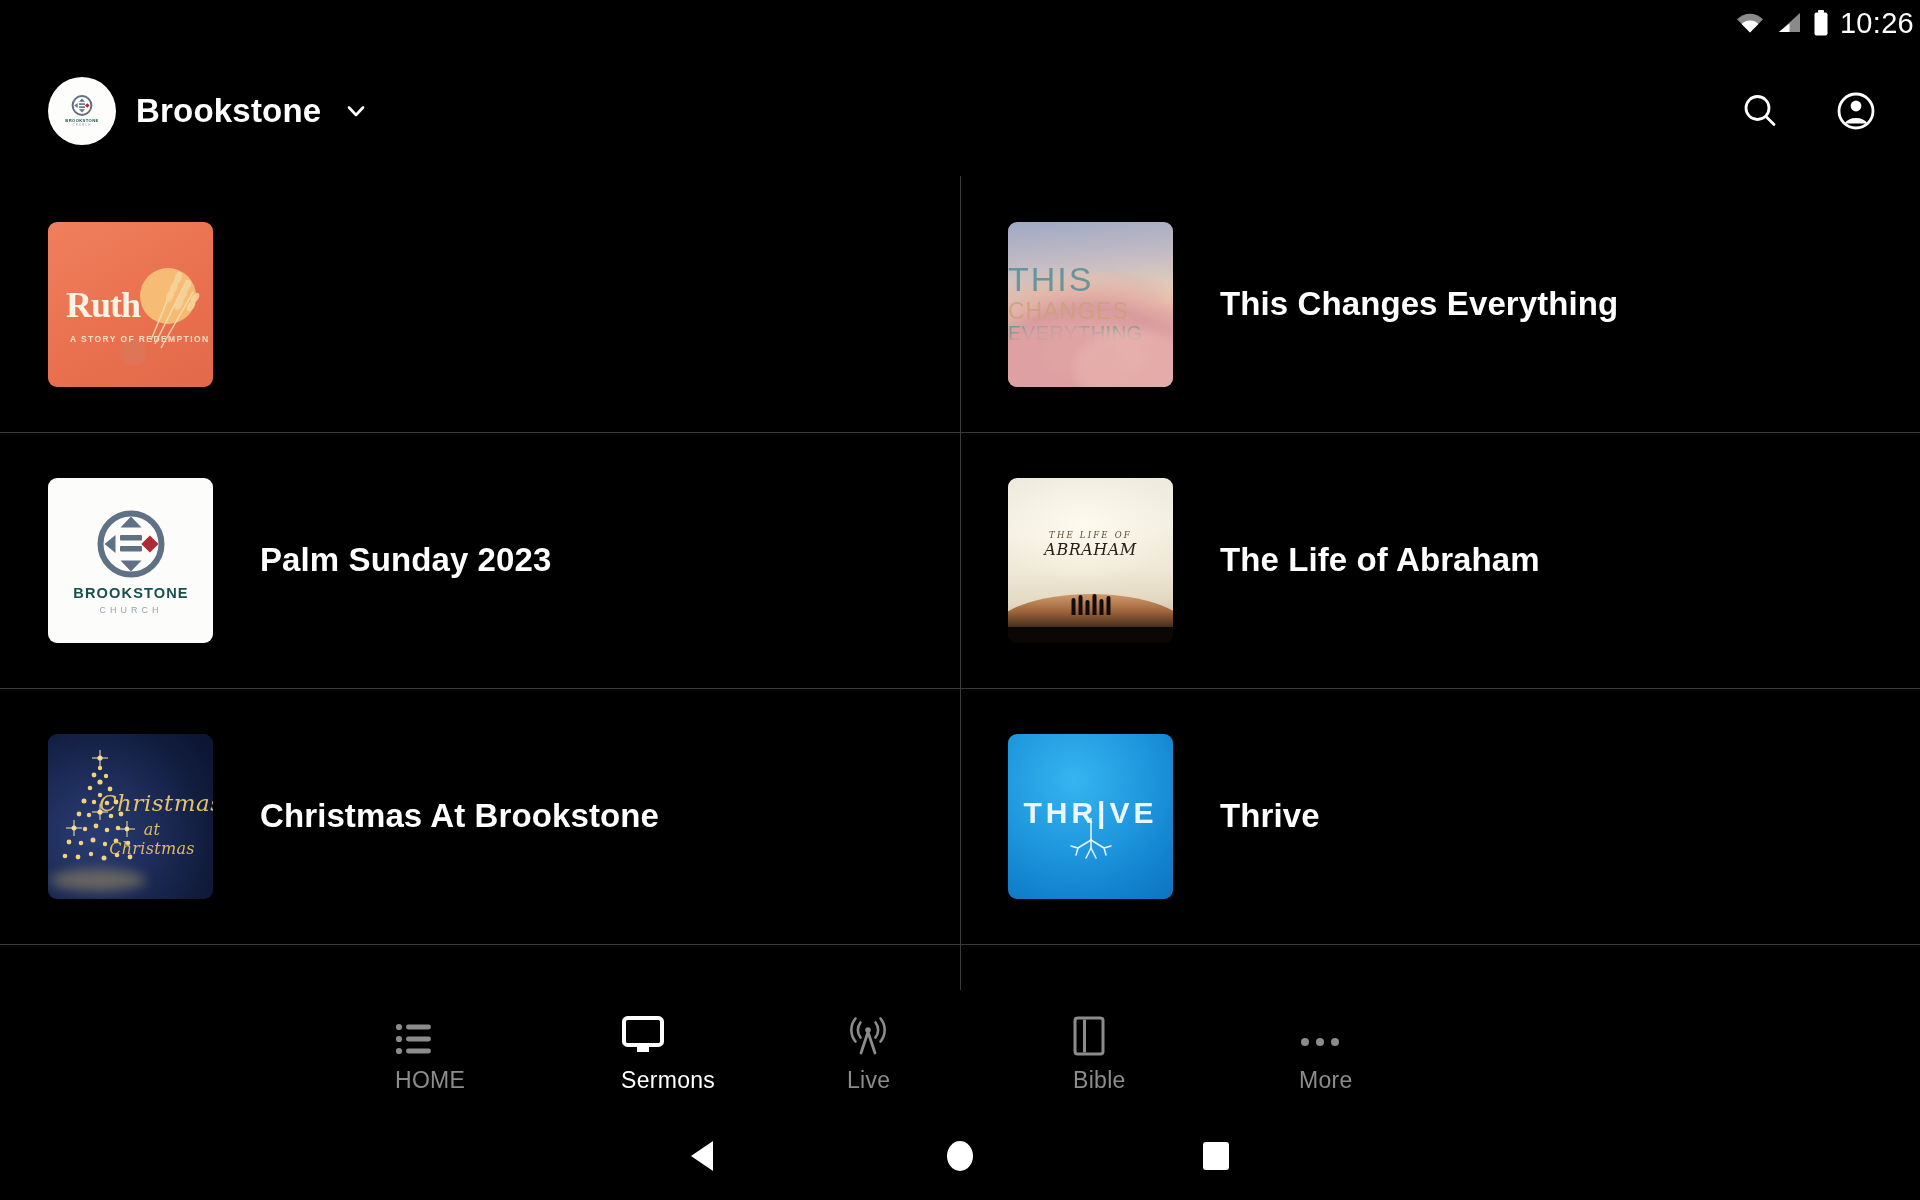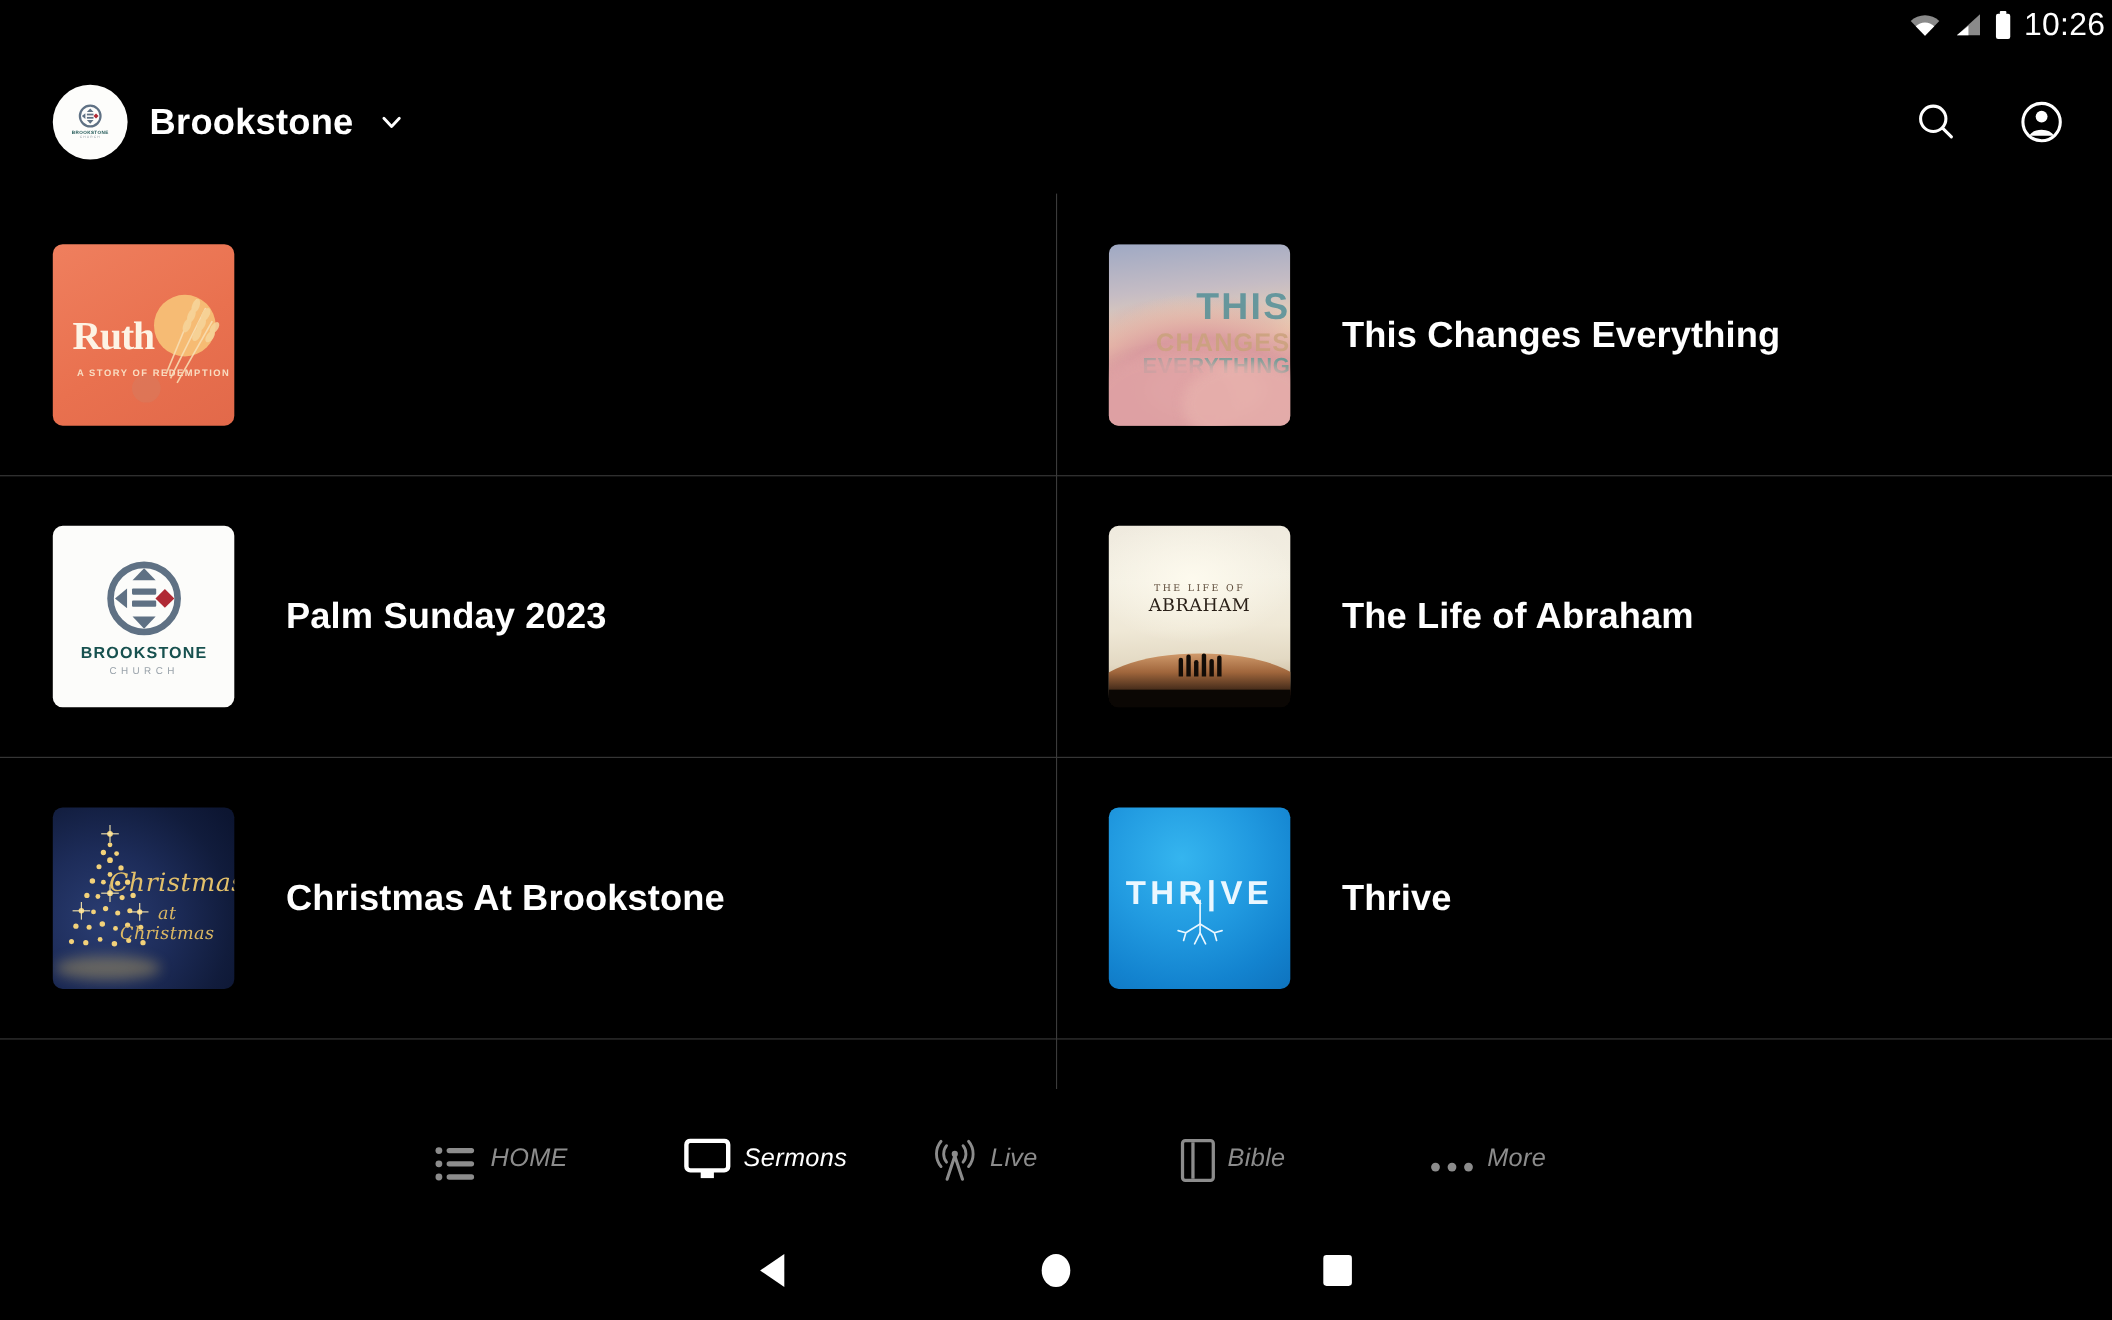--- a/index.html
+++ b/index.html
@@ -123,34 +123,35 @@
   }
   .tce-cloudB{
     position:absolute; right:-22px; bottom:-18px; width:120px; height:76px;
     border-radius:50%; background:#e6b0ac; opacity:.8; filter:blur(5px);
   }
   .tce-cloudC{
     position:absolute; left:34px; bottom:6px; width:108px; height:52px;
     border-radius:50%; background:#e9b9b4; opacity:.6; filter:blur(6px);
   }
   .tce-t1, .tce-t2, .tce-t3{
-    position:absolute; width:100%; text-align:right; font-weight:bold;
+    position:absolute; width:100%; text-align:left; font-weight:normal;
     font-family:"Liberation Sans", sans-serif;
   }
   .tce-t1{ top:38px; font-size:34px; letter-spacing:2px; color:#4e8e96; opacity:.82; }
   .tce-t2{ top:76px; font-size:23px; letter-spacing:1px; color:#caa27c; opacity:.85; }
   .tce-t3{ top:100px; font-size:20px; letter-spacing:0.5px; color:#5a9a94; opacity:.88; }
 
   
   .art-bk{ background:#fcfcfa; display:flex; flex-direction:column; align-items:center; justify-content:center; }
 
   
   .art-abr{
     background:linear-gradient(178deg,#efeade 0%,#f3efe2 30%,#efe8d6 56%,#e3d9c3 74%,#cbbba0 86%,#1a120c 92%,#0d0906 100%);
     position:relative;
+    font-style:italic;
   }
   .abr-glow{
     position:absolute; left:0; right:0; top:0; height:120px;
     background:radial-gradient(ellipse 80% 70% at 46% 40%, rgba(255,252,240,.85) 0%, rgba(255,252,240,0) 70%);
   }
   .abr-dune{
     position:absolute; left:-10%; width:120%; bottom:11px; height:38px;
     border-radius:50% 50% 0 0 / 100% 100% 0 0;
     background:linear-gradient(180deg,#d09a6b 0%,#a0663c 45%,#2a1a10 100%);
   }
@@ -204,22 +205,22 @@
     font-weight:bold;
   }
   .thrive-root{ position:absolute; left:50%; transform:translateX(-50%); top:84px; }
 
   
   .tabbar{
     position:absolute; left:0; top:990px; width:1920px; height:125px;
     display:flex; align-items:center; justify-content:center;
   }
   .tab{
-    width:226px; display:flex; flex-direction:row;
-    align-items:center; gap:11px; cursor:pointer;font-style:italic;
+    width:226px; display:flex; flex-direction:column;
+    align-items:flex-start; gap:11px; cursor:pointer;
   }
   .tab-icon{ height:44px; display:flex; align-items:flex-end; justify-content:center; }
   .tab-label{ font-size:23px; letter-spacing:.3px; }
   .tab.active .tab-label{ color:#ffffff; }
   .tab.inactive .tab-label{ color:#8c8c8c; }
 
   
   .navbar{
     position:absolute; left:0; top:1115px; width:1920px; height:85px;
     display:flex; align-items:center; justify-content:center;

